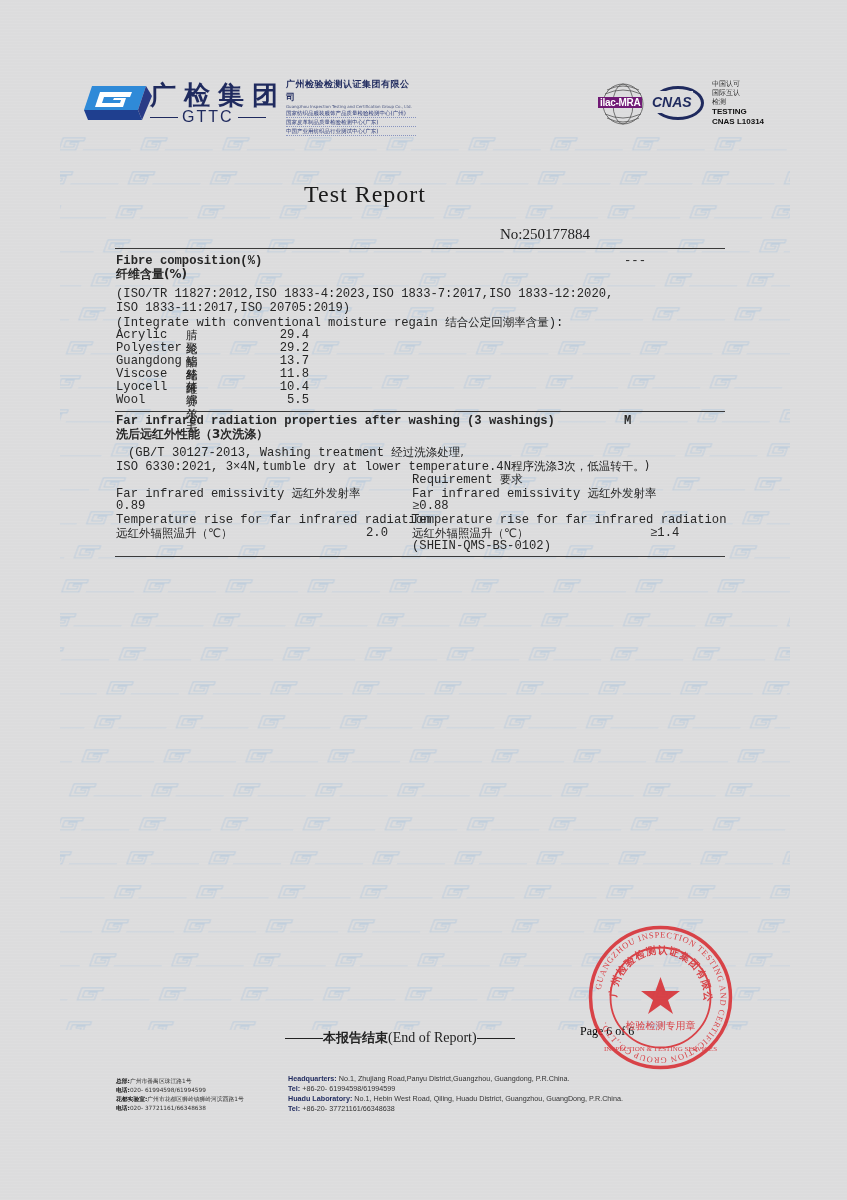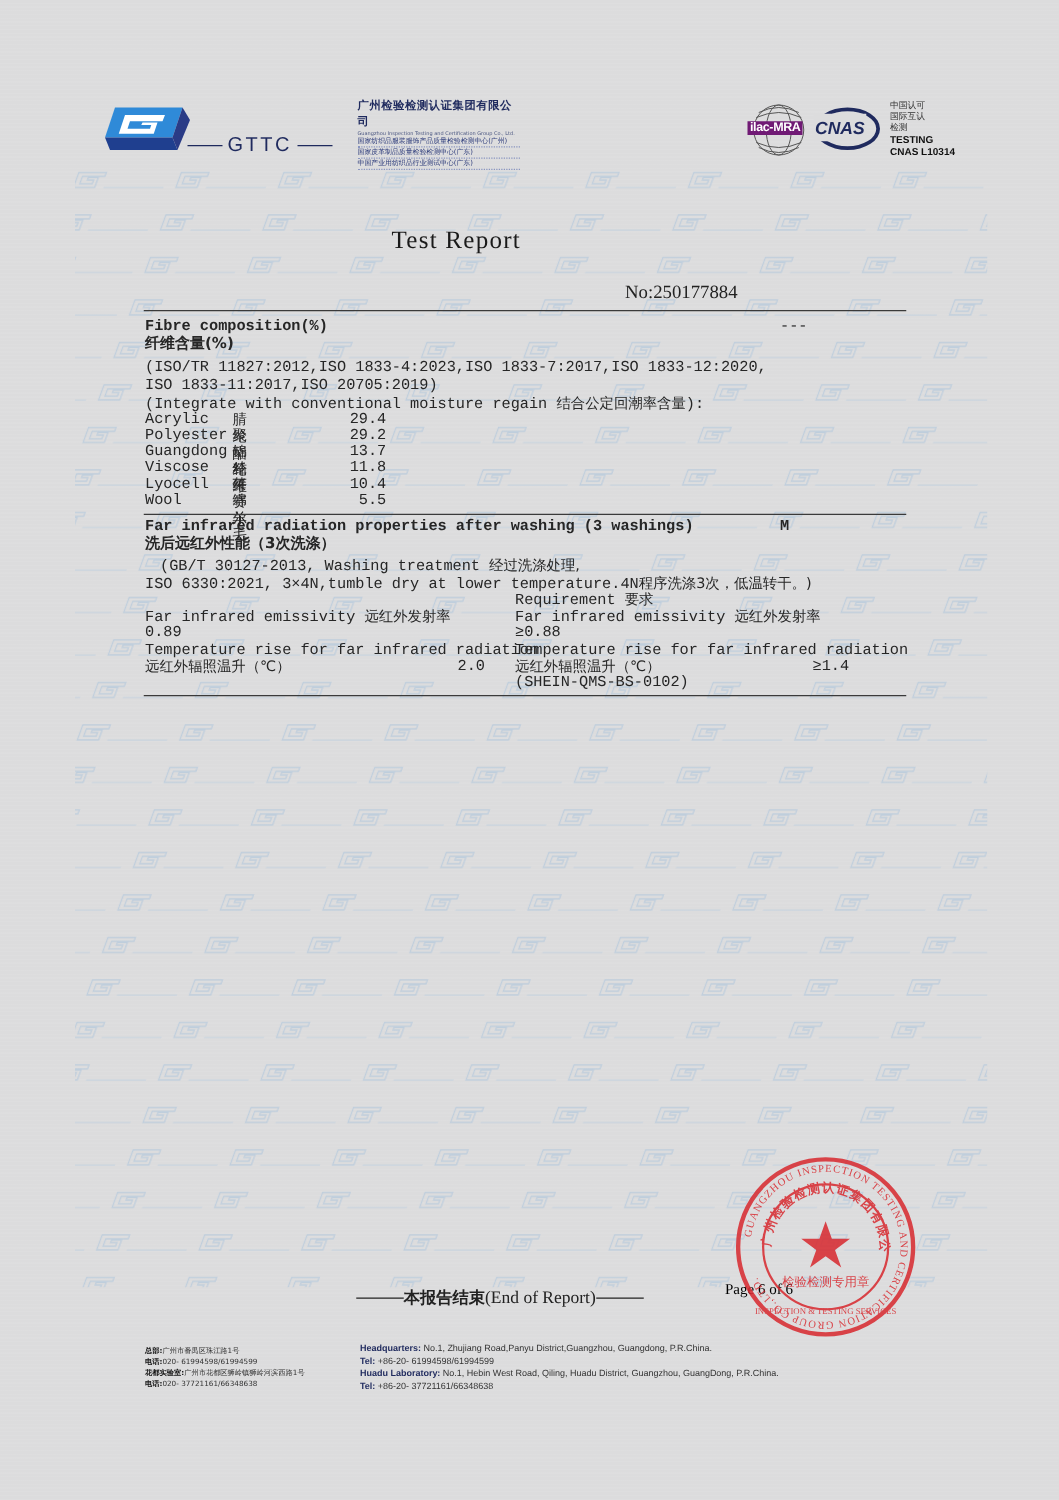--- a/index.html
+++ b/index.html
@@ -35,21 +35,21 @@
     .ilac { position: absolute; left: 597px; top: 82px; width: 52px; height: 44px; }
     .ilac-text { position: absolute; left: 598px; top: 97px; font-family: "Liberation Sans", sans-serif; font-weight: bold;
       font-size: 10px; color: #fff; background: #701a75; padding: 0 2px; letter-spacing: -0.3px; }
     .cnas-oval { position: absolute; left: 652px; top: 86px; width: 52px; height: 34px; border: 3px solid #1f2a5e; border-radius: 50%; box-sizing: border-box; }
     .cnas-text { position: absolute; left: 651px; top: 91px; font-family: "Liberation Sans", sans-serif; font-weight: bold;
       font-style: italic; font-size: 14px; color: #1f2a5e; background: #dcdcdd; padding: 0 1px; line-height: 22px; }
     .cnas-info { position: absolute; left: 712px; top: 80px; font-family: "DejaVu Sans", sans-serif; font-size: 7px; line-height: 9px; color: #333; }
     .cnas-info b { font-family: "Liberation Sans", sans-serif; font-size: 8px; color: #111; }
 
     .title { position: absolute; left: 0; width: 730px; top: 181px; text-align: center;
-      font-family: "Liberation Serif", "DejaVu Serif", serif; font-size: 20px; letter-spacing: 1px; color: #1a1a1a; }
+      font-family: "Liberation Serif", "DejaVu Serif", serif; font-size: 24px; letter-spacing: 1px; color: #1a1a1a; }
     .report-no { position: absolute; left: 500px; top: 226px; font-family: "Liberation Serif", serif; font-size: 15px; color: #222; }
     .rule { position: absolute; left: 115px; width: 610px; height: 1px; background: #3a3a3a; }
 
     .t { position: absolute; font-size: 12.2px; line-height: 13.5px; white-space: pre; color: #262626; }
     .t.bold { font-weight: bold; }
     .cn-bold { font-family: "DejaVu Sans", sans-serif; font-weight: bold; font-size: 12px; }
     .cn { font-family: "DejaVu Sans", sans-serif; font-size: 11.5px; }
 
     .fibre-row { position: absolute; left: 116px; font-size: 12.2px; line-height: 13.5px; height: 13.5px; color: #262626; }
     .fibre-row .en { position: absolute; left: 0; }
@@ -84,20 +84,21 @@
 </svg>
 
 <div class="page">
 
   <svg class="logo" viewBox="0 0 80 46">
     <polygon points="16,6 70,6 62,30 8,30" fill="#2f8ad8"></polygon>
     <polygon points="8,30 62,30 66,40 12,40" fill="#1f3f8f"></polygon>
     <polygon points="62,30 70,6 76,16 66,40" fill="#2a3b86"></polygon>
     <path d="M24 12 h32 l-2 5 h-26 l-2 6 h18 l1 -3 h-8 l1 -2 h12 l-3 9 h-28 z" fill="#ffffff"></path>
   </svg>
+  <div class="brand-cn">广检集团</div>
   <div class="brand-en">
     <span class="dash"></span><span>GTTC</span><span class="dash"></span>
   </div>
   <div class="org-block">
     <div class="org-name">广州检验检测认证集团有限公司</div>
     <div class="org-sub">Guangzhou Inspection Testing and Certification Group Co., Ltd.</div>
     <div class="org-line">国家纺织品服装服饰产品质量检验检测中心(广州)</div>
     <div class="org-line">国家皮革制品质量检验检测中心(广东)</div>
     <div class="org-line">中国产业用纺织品行业测试中心(广东)</div>
   </div>

